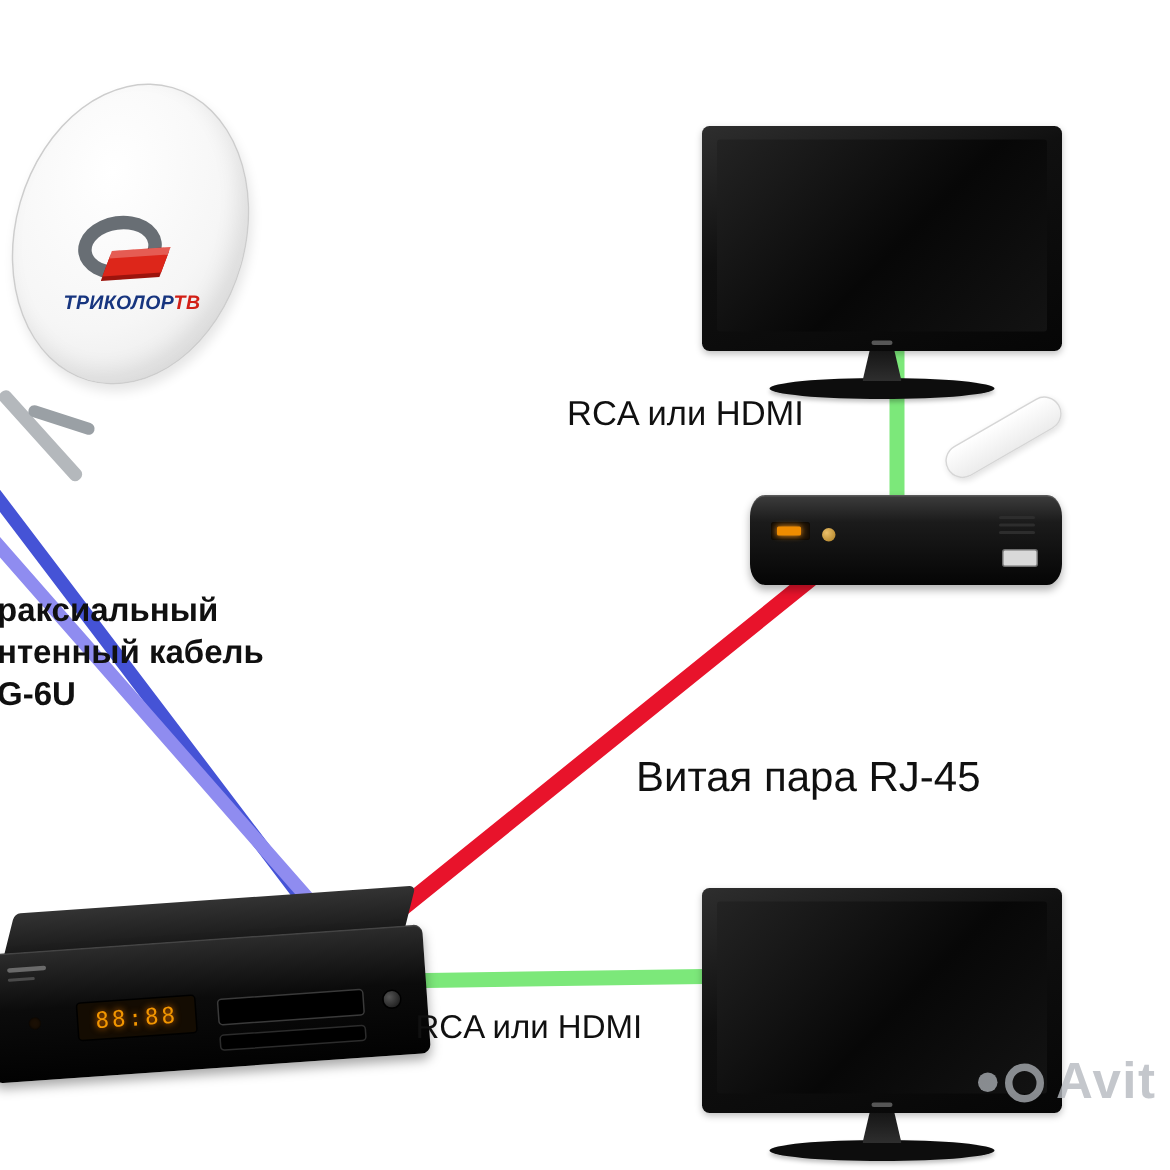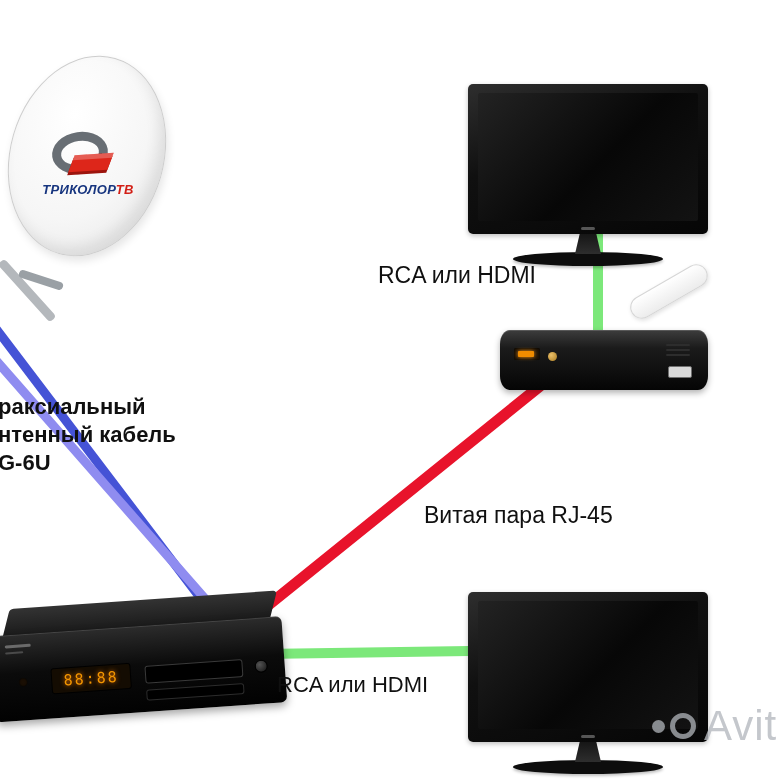--- a/index.html
+++ b/index.html
@@ -13,21 +13,21 @@
   
   .dish{position:absolute;left:2px;top:50px;width:180px;height:230px;z-index:3;}
   .dish-arm{position:absolute;left:-14px;top:236px;width:78px;height:9px;background:#b4b8bc;
     border-radius:4px;transform:rotate(48deg);}
   .dish-arm2{position:absolute;left:16px;top:226px;width:46px;height:8px;background:#9aa0a5;
     border-radius:4px;transform:rotate(18deg);}
   .dish-face{position:absolute;left:8px;top:4px;width:152px;height:202px;border-radius:50%;
     transform:rotate(16deg);border:1px solid #cdcdcd;
     background:radial-gradient(ellipse at 35% 32%, #ffffff 0%, #f6f6f6 55%, #e3e3e3 100%);
     box-shadow:inset -8px -6px 14px rgba(0,0,0,0.08), 3px 4px 8px rgba(0,0,0,0.10);}
-  .logo{position:absolute;left:28px;top:80px;width:116px;height:80px;z-index:2;}
+  .logo{position:absolute;left:28px;top:92px;width:116px;height:80px;z-index:2;}
   .swirl{position:absolute;left:22px;top:2px;width:38px;height:24px;border:9px solid #686e74;
     border-radius:50%;transform:rotate(-8deg);}
   .red3d{position:absolute;left:42px;top:24px;width:38px;height:17px;background:#dd261a;
     transform:skewX(-24deg) rotate(-4deg);
     box-shadow:inset 0 5px 0 rgba(255,255,255,0.25), 0 3px 0 #9c140d;}
   .logo-text{position:absolute;left:0;top:52px;width:116px;text-align:center;
     font-size:13px;font-weight:bold;font-style:italic;letter-spacing:.3px;white-space:nowrap;}
   .lt-main{color:#17357f;}
   .lt-suffix{color:#d21f16;}
 
@@ -85,31 +85,31 @@
   .r2-slot{position:absolute;left:152px;top:40px;width:96px;height:16px;background:#000;
     border:1px solid #3a3a3a;border-radius:3px;box-shadow:inset 0 2px 3px #000;}
   .r2-slot2{position:absolute;left:152px;top:64px;width:96px;height:9px;background:#000;
     border:1px solid #2c2c2c;border-radius:3px;}
   .r2-btn{position:absolute;left:262px;top:42px;width:11px;height:11px;border-radius:50%;
     background:radial-gradient(circle at 35% 35%, #555, #111);border:1px solid #000;}
 
   
   .lbl{position:absolute;z-index:6;font-weight:normal;color:#101010;white-space:nowrap;}
   .lbl-rca-top{left:378px;top:262px;font-size:23px;}
-  .lbl-tp{left:424px;top:502px;font-size:23px;}
+  .lbl-tp{left:424px;top:502px;font-size:28px;}
   .lbl-rca-bottom{left:277px;top:672px;font-size:22px;}
   .coax{position:absolute;left:-2px;top:393px;z-index:6;font-weight:bold;color:#101010;
     font-size:22px;line-height:28px;white-space:nowrap;}
 
   
   .watermark{position:absolute;left:652px;top:702px;z-index:8;display:flex;align-items:center;
     opacity:.8;}
   .wm-dot{width:13px;height:13px;border-radius:50%;background:#a7abb0;margin-right:5px;}
   .wm-ring{width:16px;height:16px;border-radius:50%;border:5px solid #a7abb0;margin-right:8px;}
-  .wm-text{font-size:42px;font-weight:normal;color:#b6bac0;letter-spacing:1px;}
+  .wm-text{font-size:34px;font-weight:bold;color:#b6bac0;letter-spacing:1px;}
 </style>
 </head>
 <body>
 
 <div id="canvas">
 
   <svg id="cables" width="780" height="780" viewBox="0 0 780 780">
     <line x1="-6" y1="326" x2="214" y2="616" stroke-width="9" stroke-linecap="round" stroke="#4553d6"></line>
     <line x1="-6" y1="358" x2="229" y2="626" stroke-width="9" stroke-linecap="round" stroke="#8f8cf0"></line>
     <line x1="560" y1="370" x2="250" y2="620" stroke-width="11" stroke-linecap="round" stroke="#e8132b"></line>

